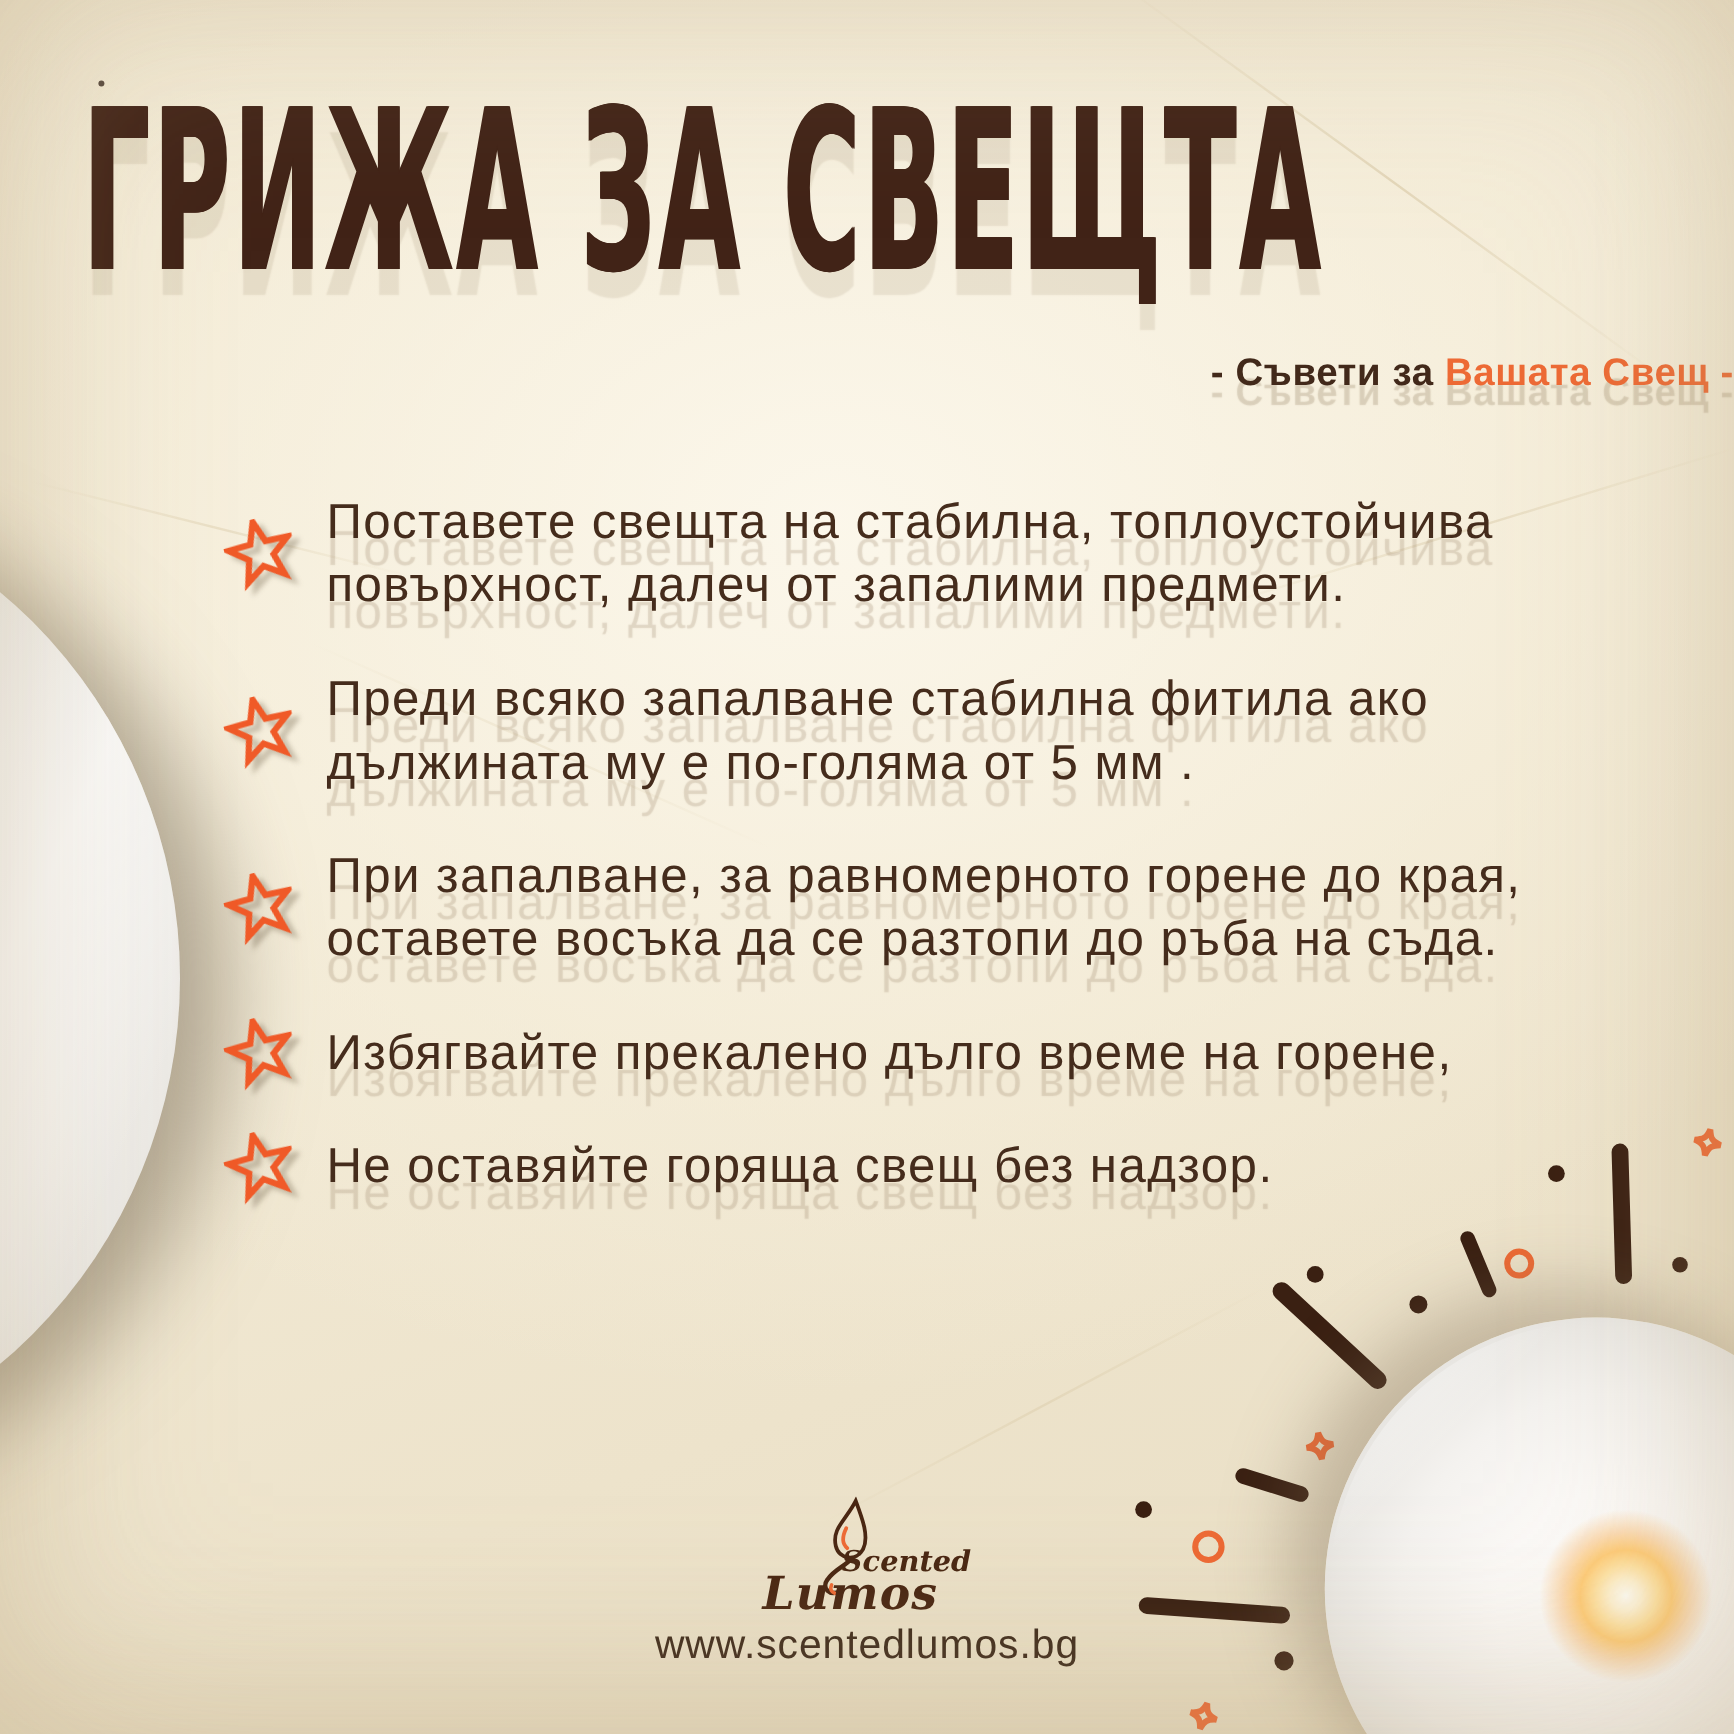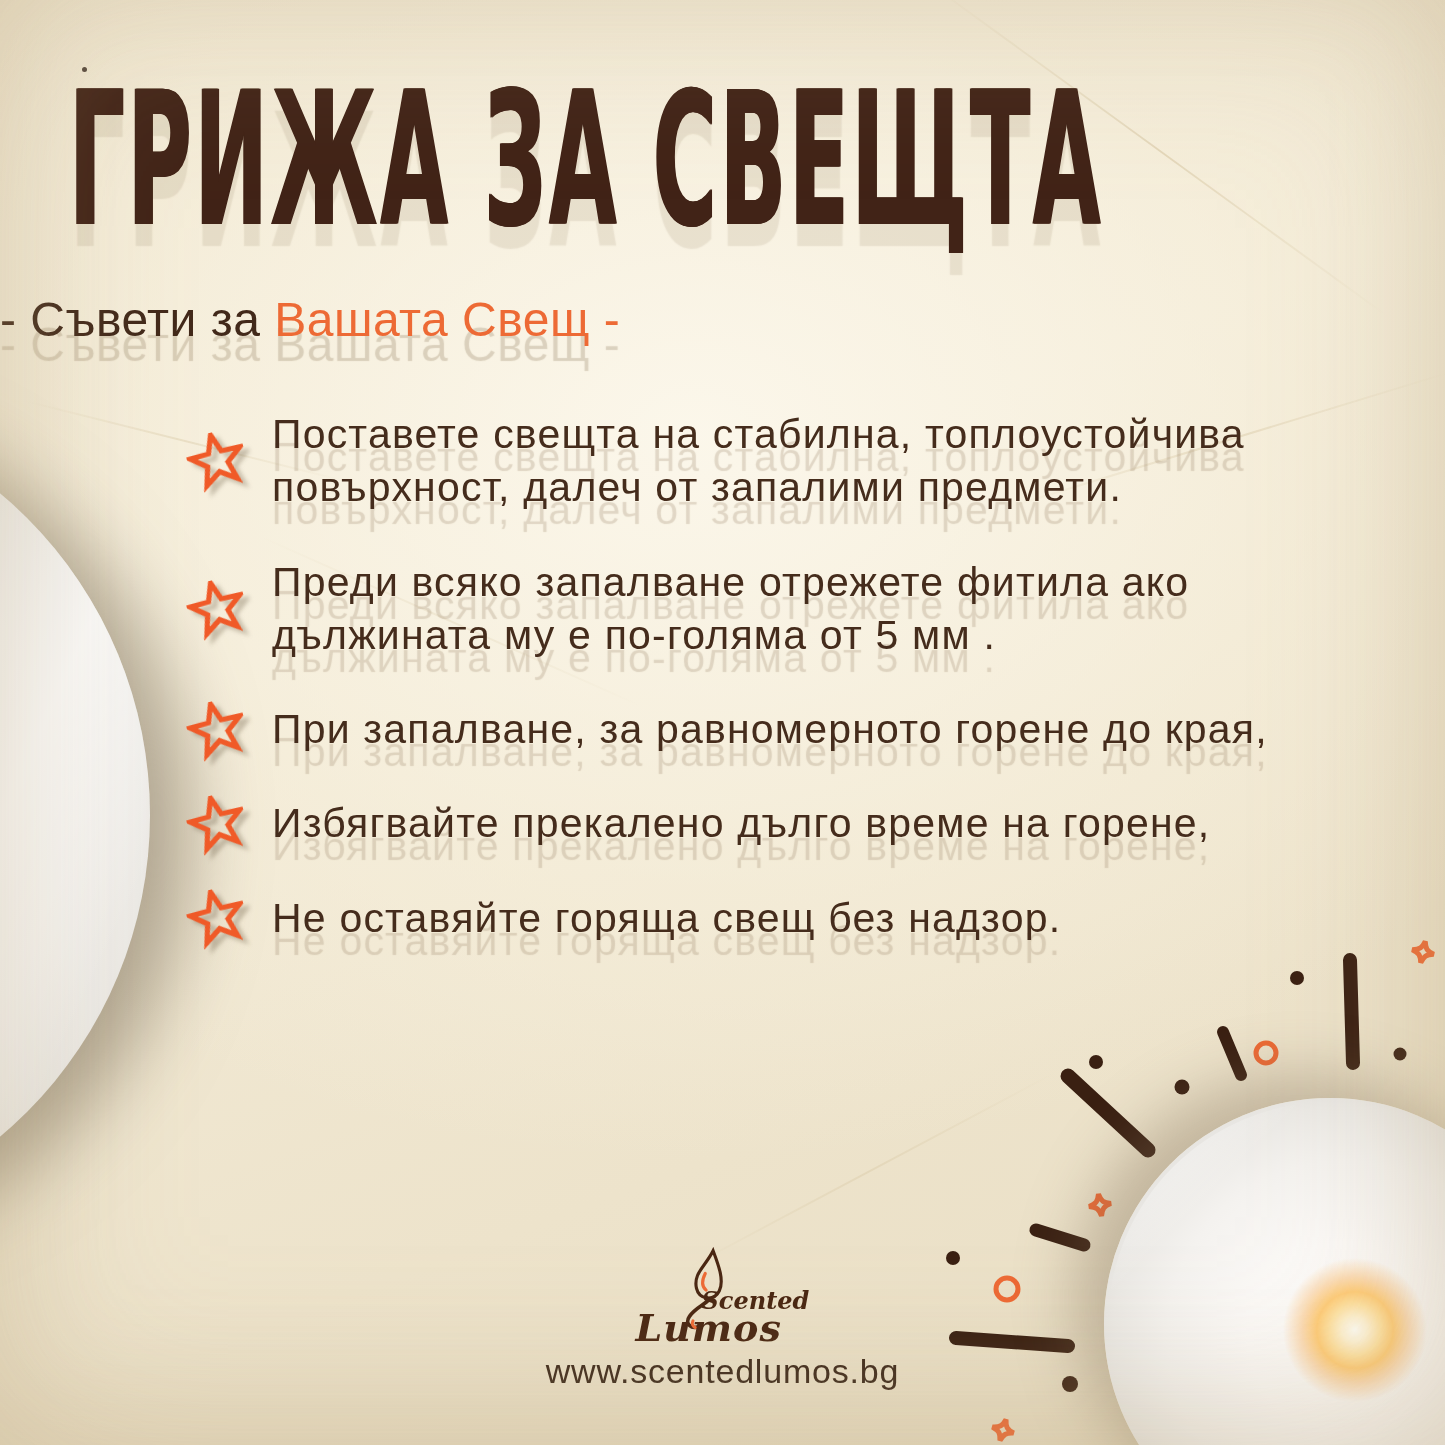--- a/index.html
+++ b/index.html
@@ -73,22 +73,22 @@
   }
   .title-inner {
     display:inline-block; white-space:nowrap;
     font-family:"DejaVu Sans", sans-serif;
     font-size:186px; line-height:1; letter-spacing:6px;
     text-transform:uppercase;
     transform:scale(0.47, 1.0); transform-origin:50% 0;
     text-shadow: 1.8px 0 0 currentColor, -1.8px 0 0 currentColor, 0 22px 2px rgba(150,128,100,0.16);
   }
   .subtitle {
-    position:absolute; left:0; top:292px; width:1445px; text-align:left;
-    font-size:48px; font-weight:normal; letter-spacing:0.5px; color:#42291a;
+    position:absolute; left:0; top:292px; width:1445px; text-align:right;
+    font-size:32px; font-weight:bold; letter-spacing:0.5px; color:#42291a;
     text-shadow: 0 0.52em 1px rgba(150,128,100,0.30);
   }
   .subtitle .hl { color:#ed6a35; }
 
   
   .tips { position:absolute; left:188px; top:404px; width:1150px; margin:0; padding:0; list-style:none; }
   .tips li { display:flex; align-items:center; gap:22px; margin-bottom:33px; }
   .star { width:58px; height:58px; flex:0 0 58px; transform:rotate(-14deg);
     filter: drop-shadow(5px 6px 2px rgba(100,84,60,0.33)); }
   .tips p { margin:4px; font-size:41px; line-height:1.3; letter-spacing:1.2px; color:#452c1c;
@@ -170,30 +170,31 @@
       <p>
           <span class="tip-line">Поставете свещта на стабилна, топлоустойчива</span>
           <span class="tip-line">повърхност, далеч от запалими предмети.</span>
         </p>
     </li>
     <li>
       <svg class="star" viewBox="0 0 100 100" aria-hidden="true">
         <polygon points="50,4 61.2,34.6 93.7,35.8 68.1,55.9 77,87.2 50,69 23,87.2 31.9,55.9 6.3,35.8 38.8,34.6" fill="none" stroke="#f05a28" stroke-width="9" stroke-linejoin="miter"></polygon>
       </svg>
       <p>
-          <span class="tip-line">Преди всяко запалване отрежете фитила ако</span>
+          <span class="tip-line">Преди всяко запалване стабилна фитила ако</span>
           <span class="tip-line">дължината му е по-голяма от 5 мм .</span>
         </p>
     </li>
     <li>
       <svg class="star" viewBox="0 0 100 100" aria-hidden="true">
         <polygon points="50,4 61.2,34.6 93.7,35.8 68.1,55.9 77,87.2 50,69 23,87.2 31.9,55.9 6.3,35.8 38.8,34.6" fill="none" stroke="#f05a28" stroke-width="9" stroke-linejoin="miter"></polygon>
       </svg>
       <p>
           <span class="tip-line">При запалване, за равномерното горене до края,</span>
+          <span class="tip-line">оставете восъка да се разтопи до ръба на съда.</span>
         </p>
     </li>
     <li>
       <svg class="star" viewBox="0 0 100 100" aria-hidden="true">
         <polygon points="50,4 61.2,34.6 93.7,35.8 68.1,55.9 77,87.2 50,69 23,87.2 31.9,55.9 6.3,35.8 38.8,34.6" fill="none" stroke="#f05a28" stroke-width="9" stroke-linejoin="miter"></polygon>
       </svg>
       <p>
           <span class="tip-line">Избягвайте прекалено дълго време на горене,</span>
         </p>
     </li>

